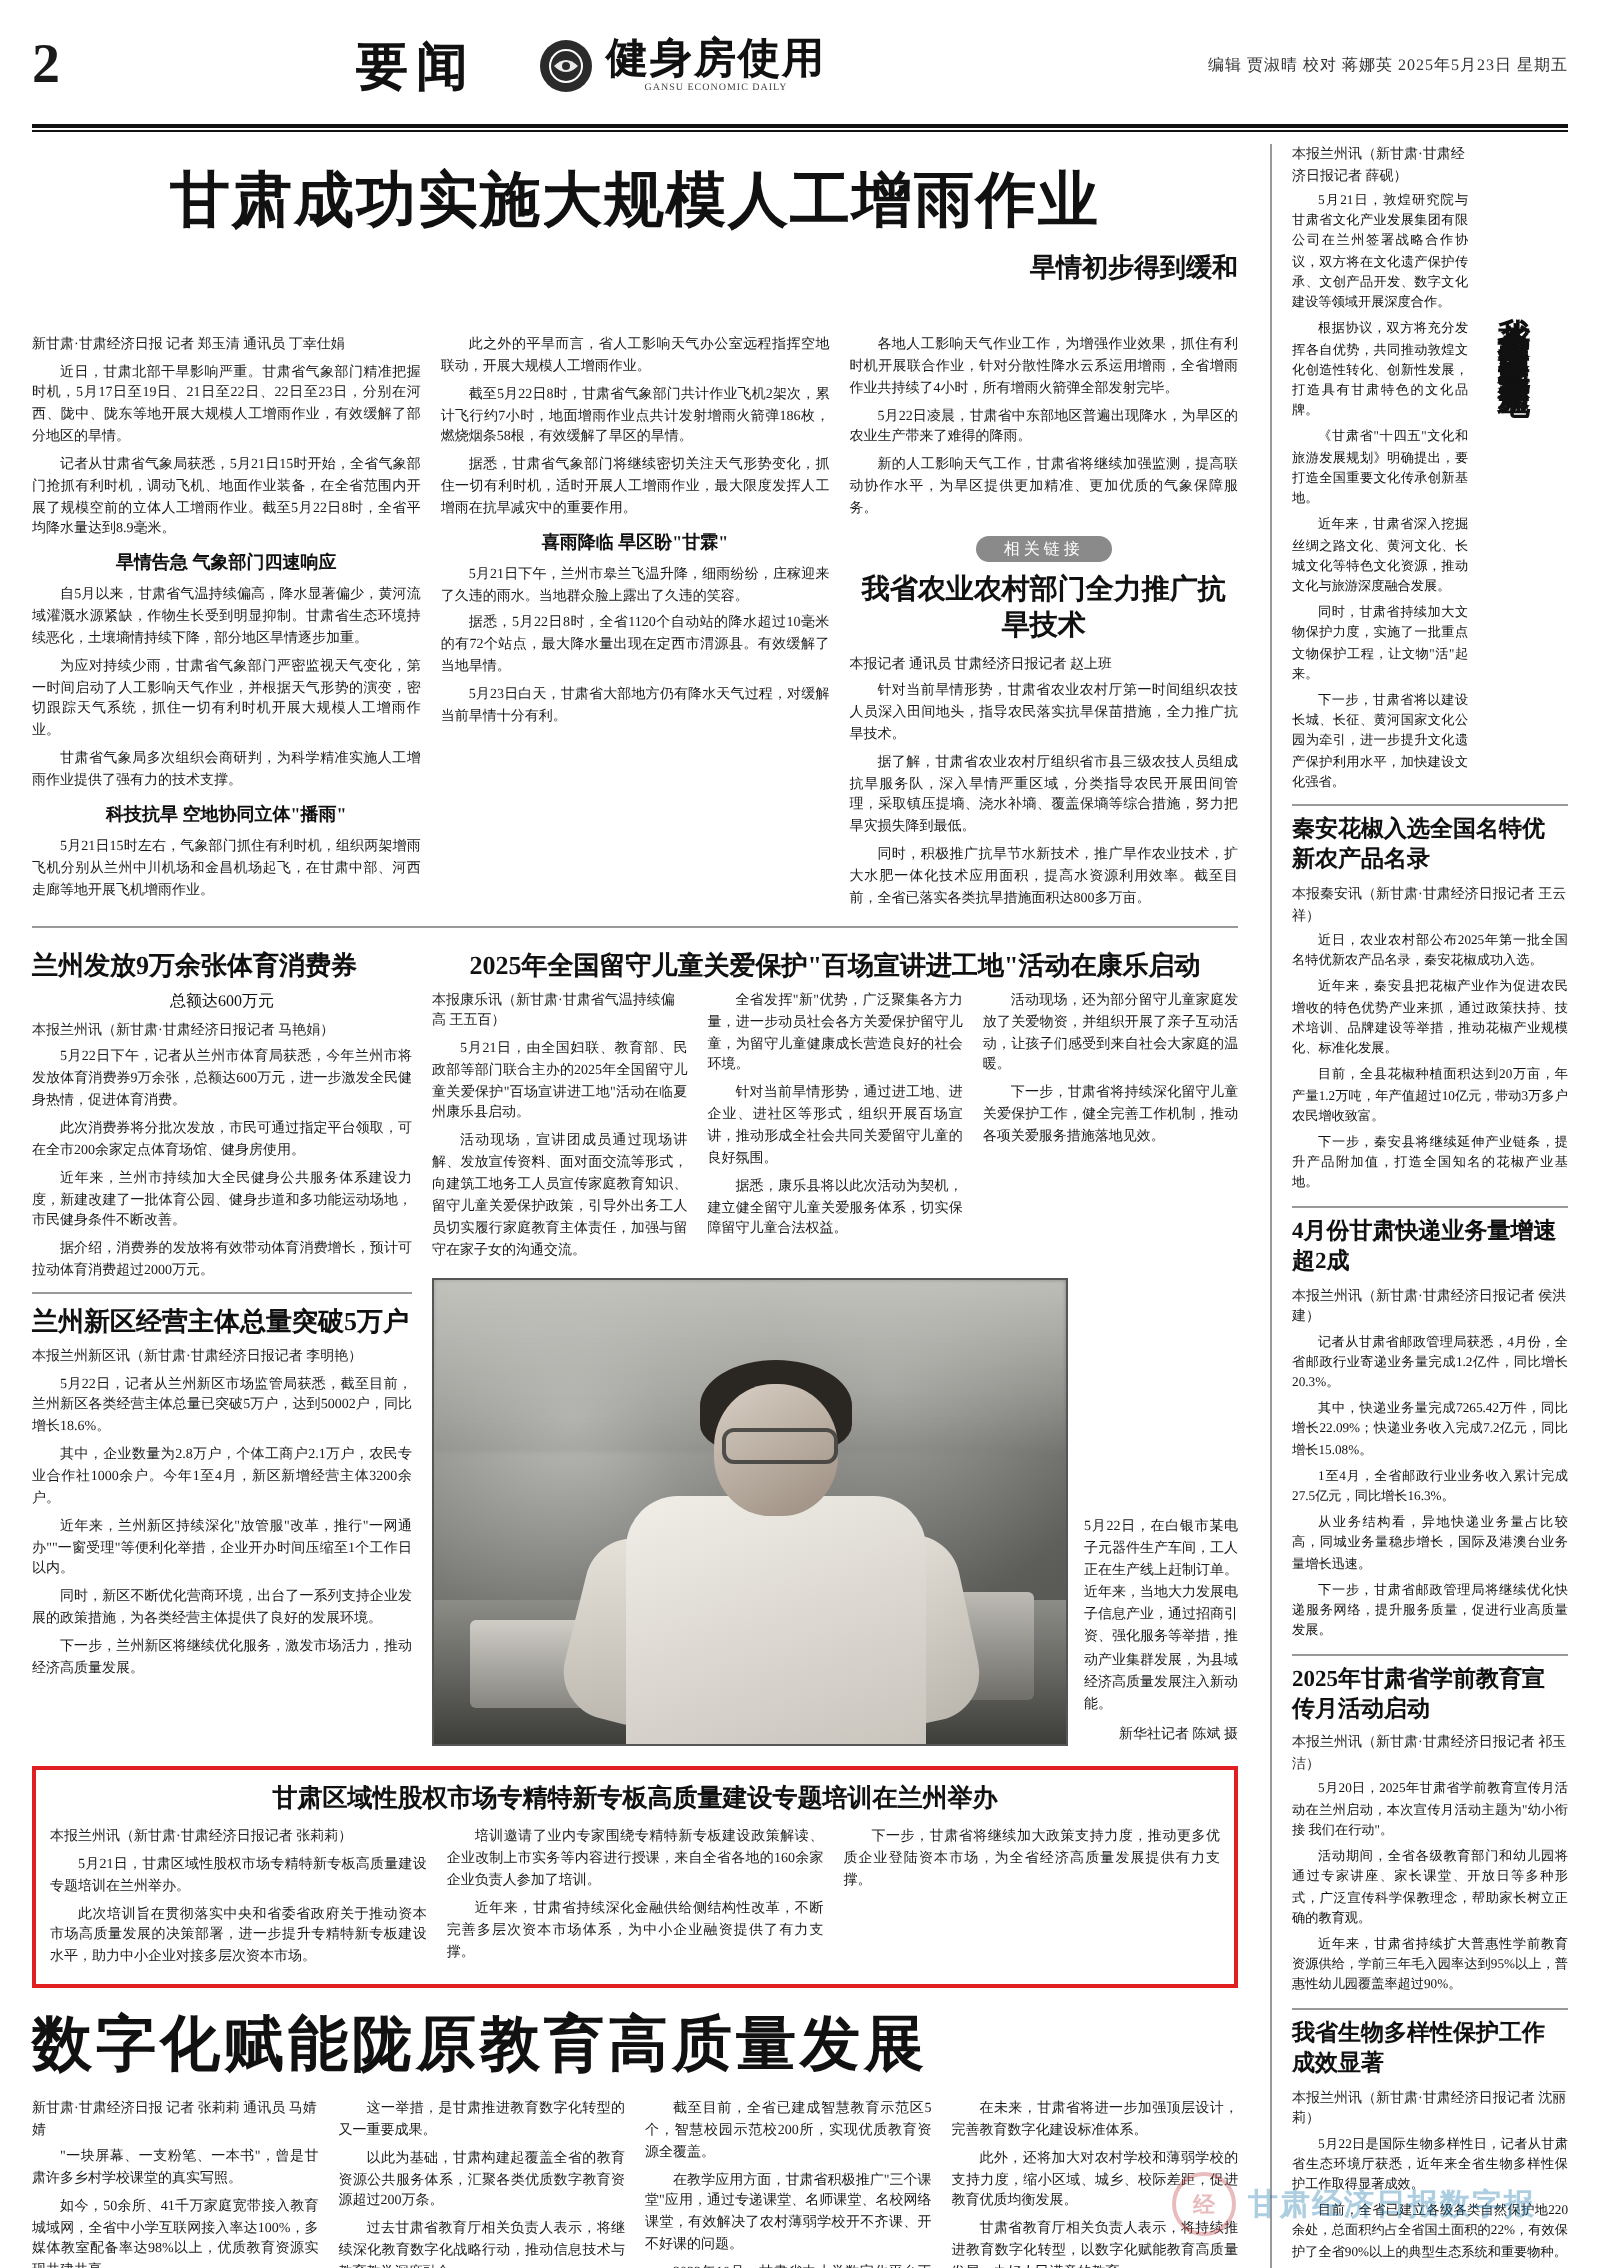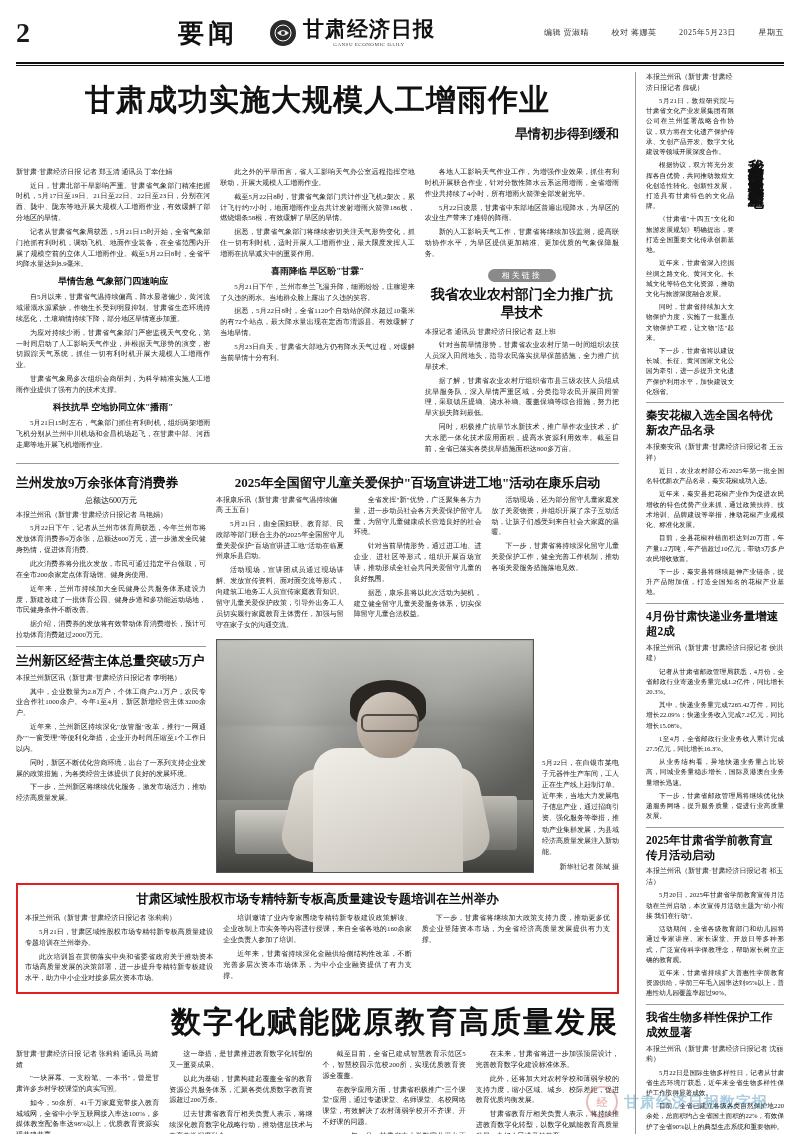--- a/index.html
+++ b/index.html
@@ -76,21 +76,21 @@
     margin-top: 2px;
   }
   .masthead-right {
     margin-left: auto;
     font-size: 8px;
     color: #333;
     letter-spacing: 0.5px;
     white-space: nowrap;
     padding-bottom: 2px;
   }
-  .masthead-right span { margin-left: 20px; }
+  .masthead-right span { margin-left: 0; }
   .rule-thick {
     border-top: 2px solid #111;
     margin: 2px 0 0 0;
   }
   .rule-thin {
     border-top: 1px solid #111;
     margin-top: 1px;
   }
 
   
@@ -281,21 +281,21 @@
   }
   .redbox-title {
     text-align: center;
     font-size: 12.5px;
     font-weight: bold;
     margin: 1px 0 5px 0;
   }
 
   
   .big-bottom {
-    text-align: right;
+    text-align: left;
     font-size: 30px;
     font-weight: bold;
     letter-spacing: 2px;
     margin: 8px 0 6px 0;
   }
 
   
   .rail-title {
     font-size: 11.5px;
     font-weight: bold;
@@ -353,21 +353,21 @@
     <div class="section-name">要闻</div>
     <div class="logo-group">
       <div class="logo-circle">
         <svg width="18" height="18" viewBox="0 0 18 18">
           <circle cx="9" cy="9" r="8" fill="none" stroke="#fff" stroke-width="1"></circle>
           <path d="M3 9 Q9 3 15 9 Q9 15 3 9Z" fill="#fff" opacity="0.9"></path>
           <circle cx="9" cy="9" r="2" fill="#2b2b2b"></circle>
         </svg>
       </div>
       <div>
-        <div class="logo-text-main">甘肃经济日报</div>
+        <div class="logo-text-main">健身房使用</div>
         <div class="logo-text-sub">GANSU ECONOMIC DAILY</div>
       </div>
     </div>
     <div class="masthead-right">
       <span>编辑 贾淑晴</span>
       <span>校对 蒋娜英</span>
       <span>2025年5月23日</span>
       <span>星期五</span>
     </div>
   </div>
@@ -428,20 +428,21 @@
           <div class="byline">本报兰州讯（新甘肃·甘肃经济日报记者 马艳娟）</div>
           <p class="para">5月22日下午，记者从兰州市体育局获悉，今年兰州市将发放体育消费券9万余张，总额达600万元，进一步激发全民健身热情，促进体育消费。</p>
           <p class="para">此次消费券将分批次发放，市民可通过指定平台领取，可在全市200余家定点体育场馆、健身房使用。</p>
           <p class="para">近年来，兰州市持续加大全民健身公共服务体系建设力度，新建改建了一批体育公园、健身步道和多功能运动场地，市民健身条件不断改善。</p>
           <p class="para">据介绍，消费券的发放将有效带动体育消费增长，预计可拉动体育消费超过2000万元。</p>
 
           <div class="divider"></div>
 
           <div class="art-title">兰州新区经营主体总量突破5万户</div>
           <div class="byline">本报兰州新区讯（新甘肃·甘肃经济日报记者 李明艳）</div>
+          <p class="para">5月22日，记者从兰州新区市场监管局获悉，截至目前，兰州新区各类经营主体总量已突破5万户，达到50002户，同比增长18.6%。</p>
           <p class="para">其中，企业数量为2.8万户，个体工商户2.1万户，农民专业合作社1000余户。今年1至4月，新区新增经营主体3200余户。</p>
           <p class="para">近年来，兰州新区持续深化"放管服"改革，推行"一网通办""一窗受理"等便利化举措，企业开办时间压缩至1个工作日以内。</p>
           <p class="para">同时，新区不断优化营商环境，出台了一系列支持企业发展的政策措施，为各类经营主体提供了良好的发展环境。</p>
           <p class="para">下一步，兰州新区将继续优化服务，激发市场活力，推动经济高质量发展。</p>
         </div>
 
         <div class="col">
           <div class="art-title center">2025年全国留守儿童关爱保护"百场宣讲进工地"活动在康乐启动</div>
           <div class="cols">
             <div class="col">

